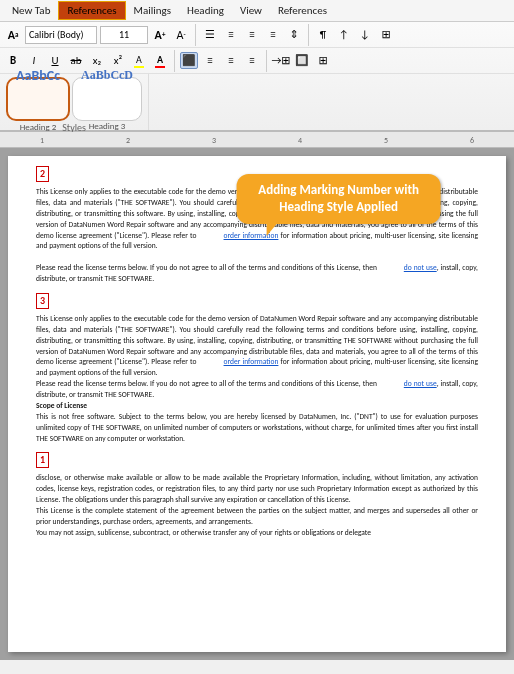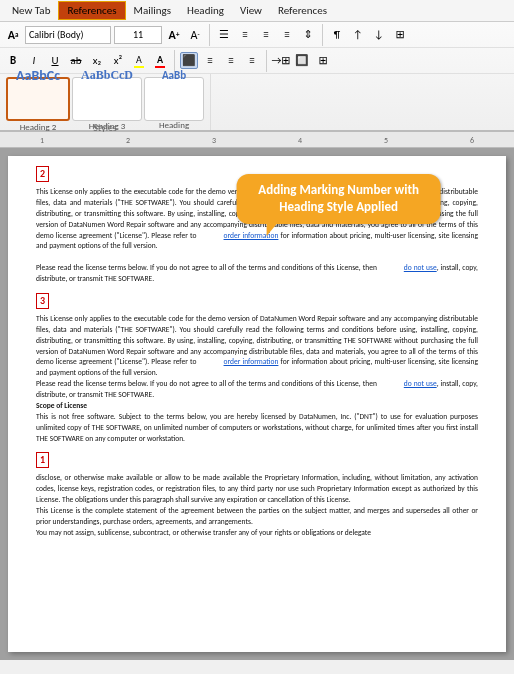--- a/index.html
+++ b/index.html
@@ -17,21 +17,21 @@
     .menu-item {
       padding: 2px 8px;
       font-size: 11px;
       cursor: pointer;
       color: #222;
     }
     .menu-item.highlighted { background: #c2410c; border: 1px solid #e8a000; color: #000; }
     .ribbon-separator { width: 1px; background: #ccc; height: 22px; margin: 0 2px; }
     .style-box {
       border: 1px solid #ccc;
-      border-radius: 3px;
+      border-radius: 10px;
       padding: 2px 8px;
       font-size: 11px;
       cursor: pointer;
       text-align: center;
       min-width: 60px;
       height: 44px;
       display: flex;
       flex-direction: column;
       align-items: center;
       justify-content: center;
@@ -143,21 +143,21 @@
       height: 18px;
       font-size: 10px;
       text-align: center;
       background: #fff;
       display: inline-flex;
       align-items: center;
       justify-content: center;
     }
     .font-name-box {
       border: 1px solid #bbb;
-      width: 86px;
+      width: 72px;
       height: 18px;
       font-size: 10px;
       background: #fff;
       display: inline-flex;
       align-items: center;
       padding: 0 3px;
     }
 
     .ribbon-rows {
       background: linear-gradient(180deg, #fafafa 0%, #efefef 100%);
@@ -287,24 +287,20 @@
         <div class="style-box heading2">
           <span class="style-preview">AaBbCc</span>
           <span class="style-label">Heading 2</span>
         </div>
 
         <div class="style-box heading3">
           <span class="style-preview" style="font-size:12px;">AaBbCcD</span>
           <span class="style-label">Heading 3</span>
         </div>
 
-        <div class="style-box heading4">
-          <span class="style-preview" style="font-size:11px;">AaBb</span>
-          <span class="style-label">Heading</span>
-        </div>
       </div>
       <div class="grp-label">Styles</div>
     </div>
   </div>
 </div>
 
 <div class="ruler">
   <div class="ruler-marks">
     <span>1</span>
     <span>2</span>

